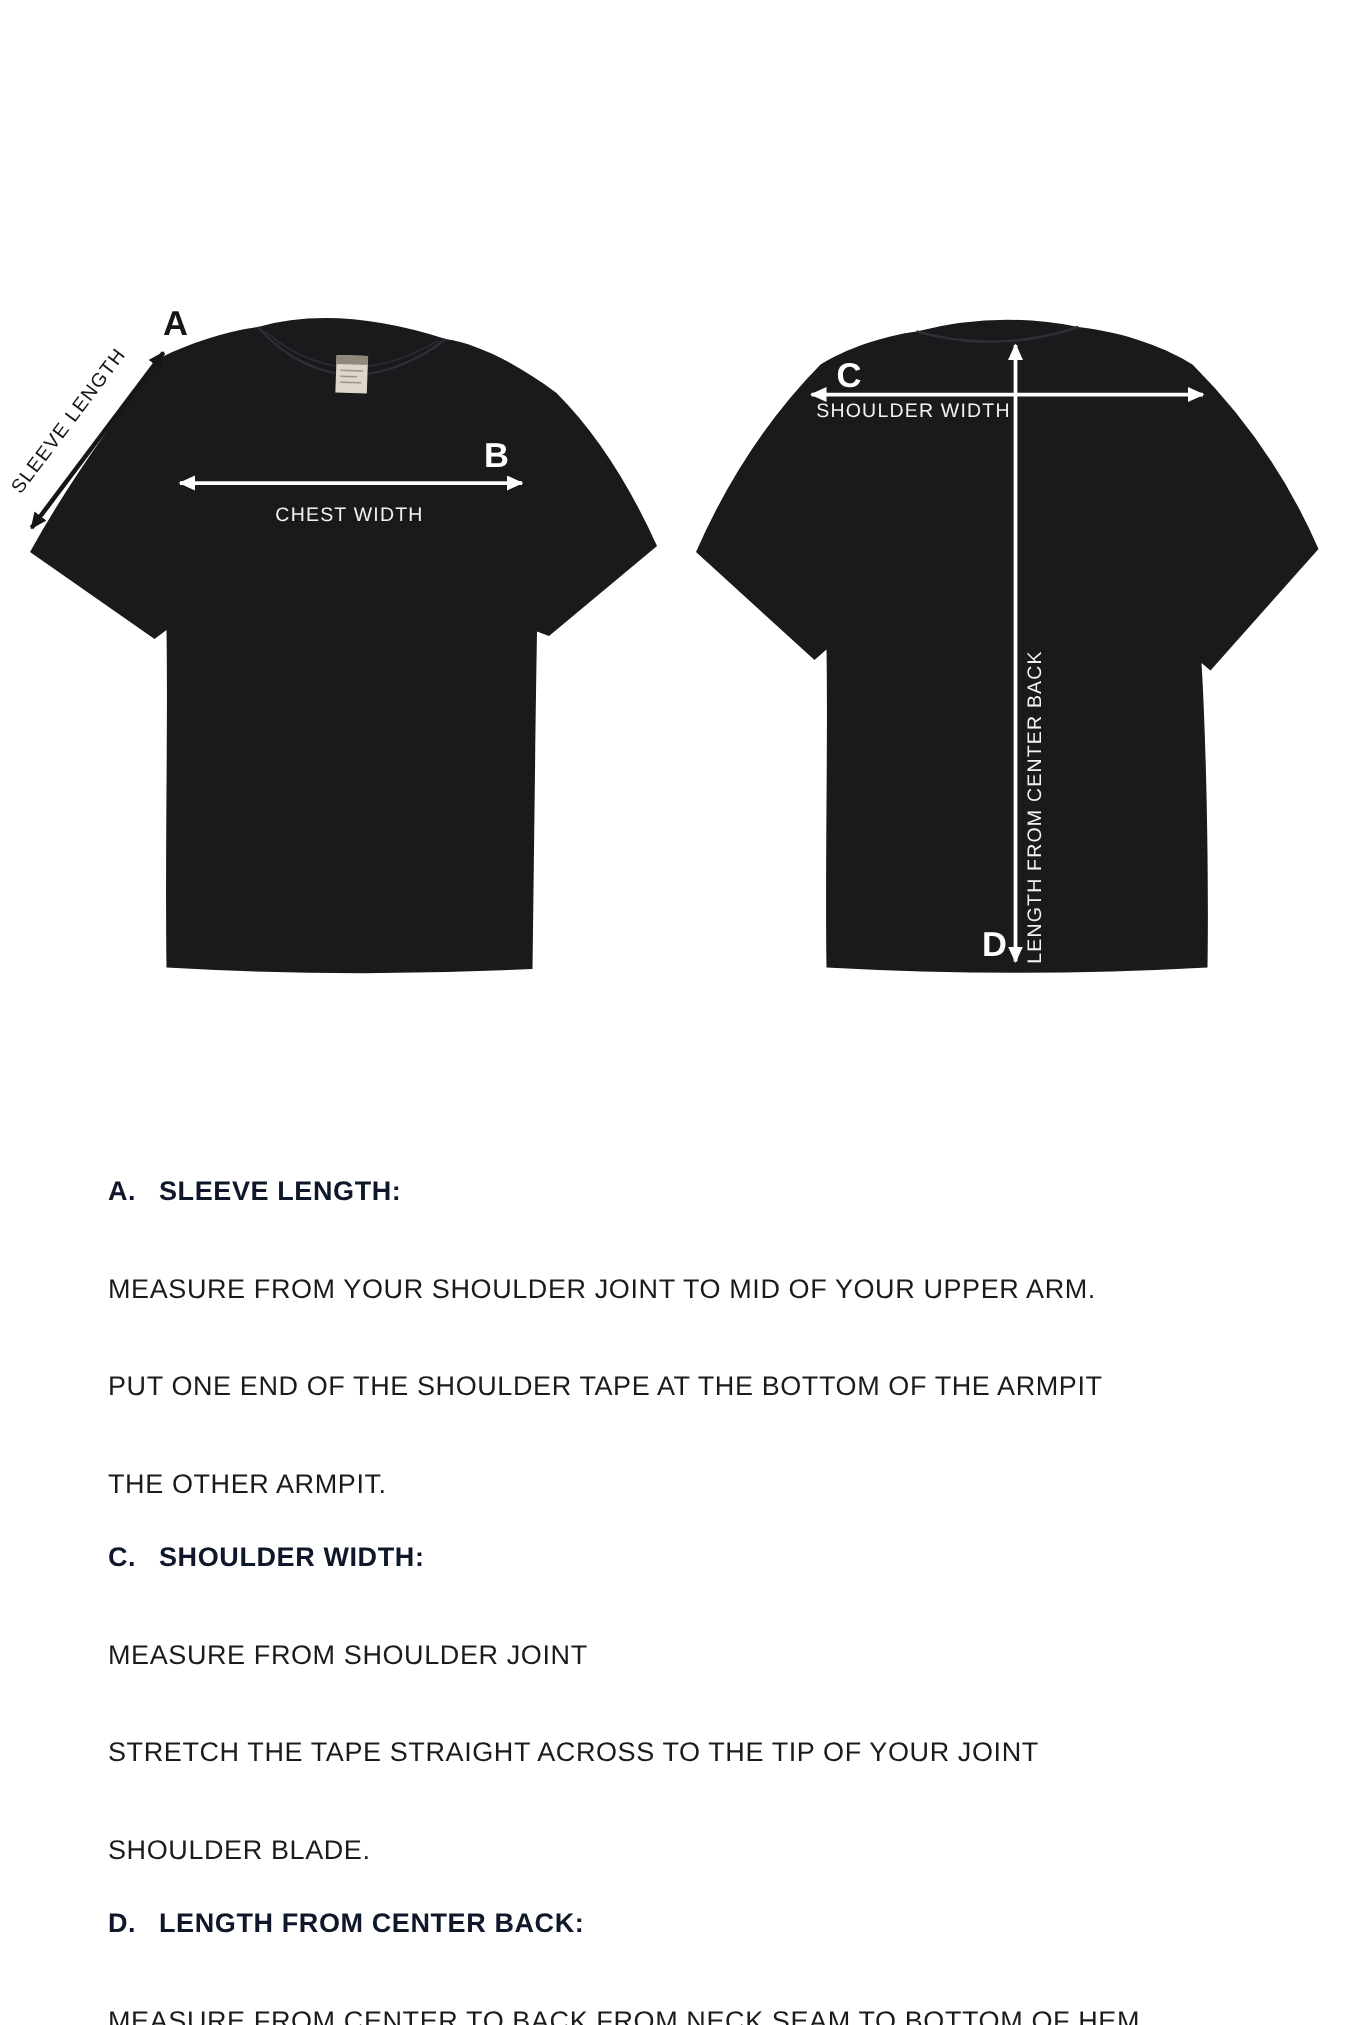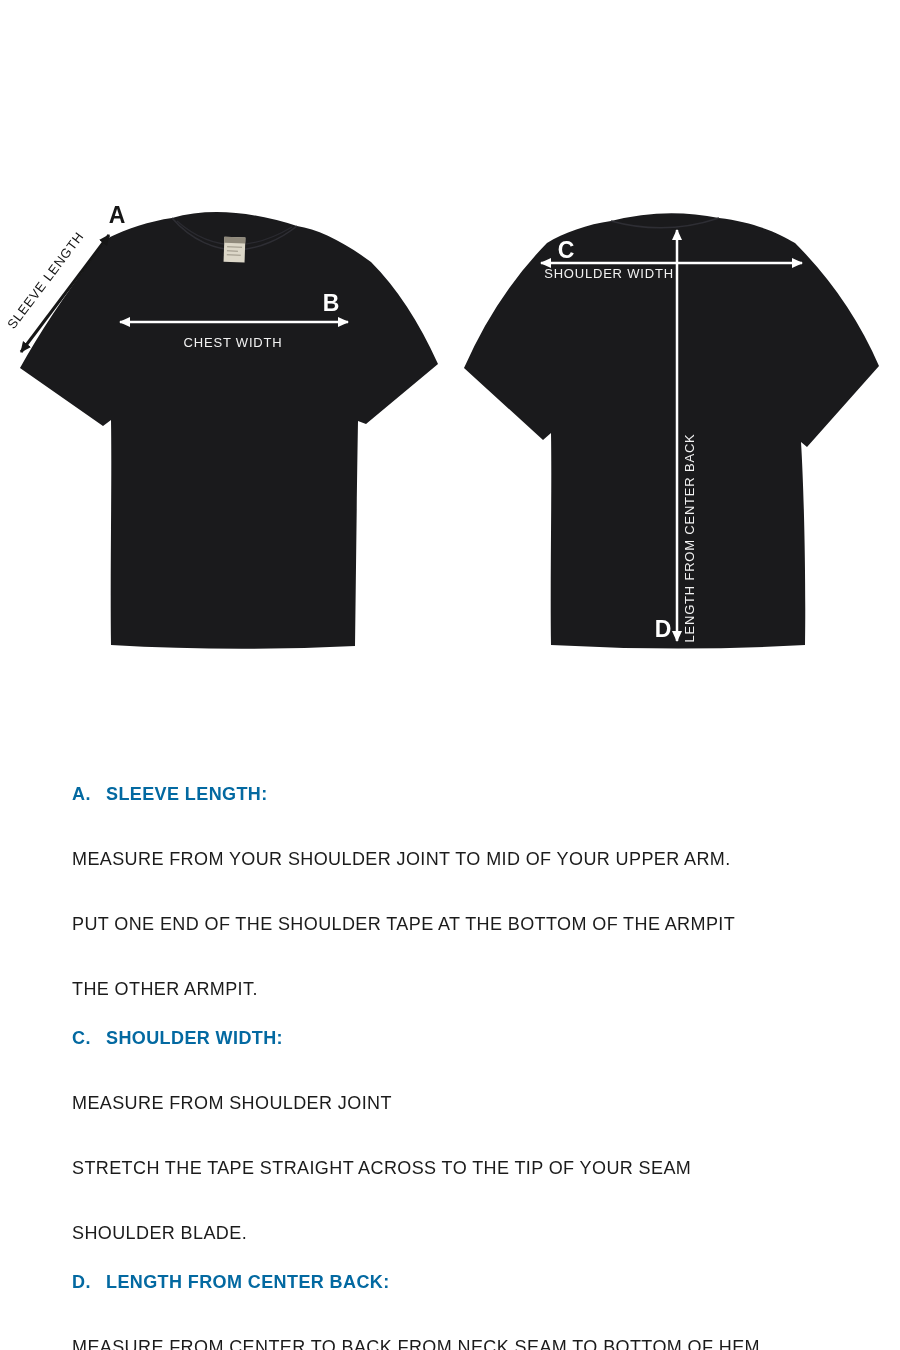--- a/index.html
+++ b/index.html
@@ -42,21 +42,21 @@
     top: 783px;
     width: 800px;
     color: #1b1b1b;
     font-size: 18px;
     line-height: 23px;
     letter-spacing: 0.4px;
   }
   .instr-section { margin-bottom: 26px; }
   .instr-header {
     font-weight: 700;
-    color: #0369a1;
+    color: #0f172a;
     white-space: nowrap;
   }
   .instr-letter {
     display: inline-block;
     width: 34px;
   }
   .instr-line { white-space: nowrap; margin-top: 42px; }
 </style>
 </head>
 <body>
@@ -150,21 +150,21 @@
     <div class="instr-section">
       <div class="instr-line">PUT ONE END OF THE SHOULDER TAPE AT THE BOTTOM OF THE ARMPIT</div>
       <div class="instr-line">THE OTHER ARMPIT.</div>
     </div>
 
     <div class="instr-section">
       <div class="instr-header">
         <span class="instr-letter">C.</span><span>SHOULDER WIDTH:</span>
       </div>
       <div class="instr-line">MEASURE FROM SHOULDER JOINT</div>
-      <div class="instr-line">STRETCH THE TAPE STRAIGHT ACROSS TO THE TIP OF YOUR SEAM</div>
+      <div class="instr-line">STRETCH THE TAPE STRAIGHT ACROSS TO THE TIP OF YOUR JOINT</div>
       <div class="instr-line">SHOULDER BLADE.</div>
     </div>
 
     <div class="instr-section">
       <div class="instr-header">
         <span class="instr-letter">D.</span><span>LENGTH FROM CENTER BACK:</span>
       </div>
       <div class="instr-line">MEASURE FROM CENTER TO BACK,FROM NECK SEAM TO BOTTOM OF HEM</div>
     </div>
 

